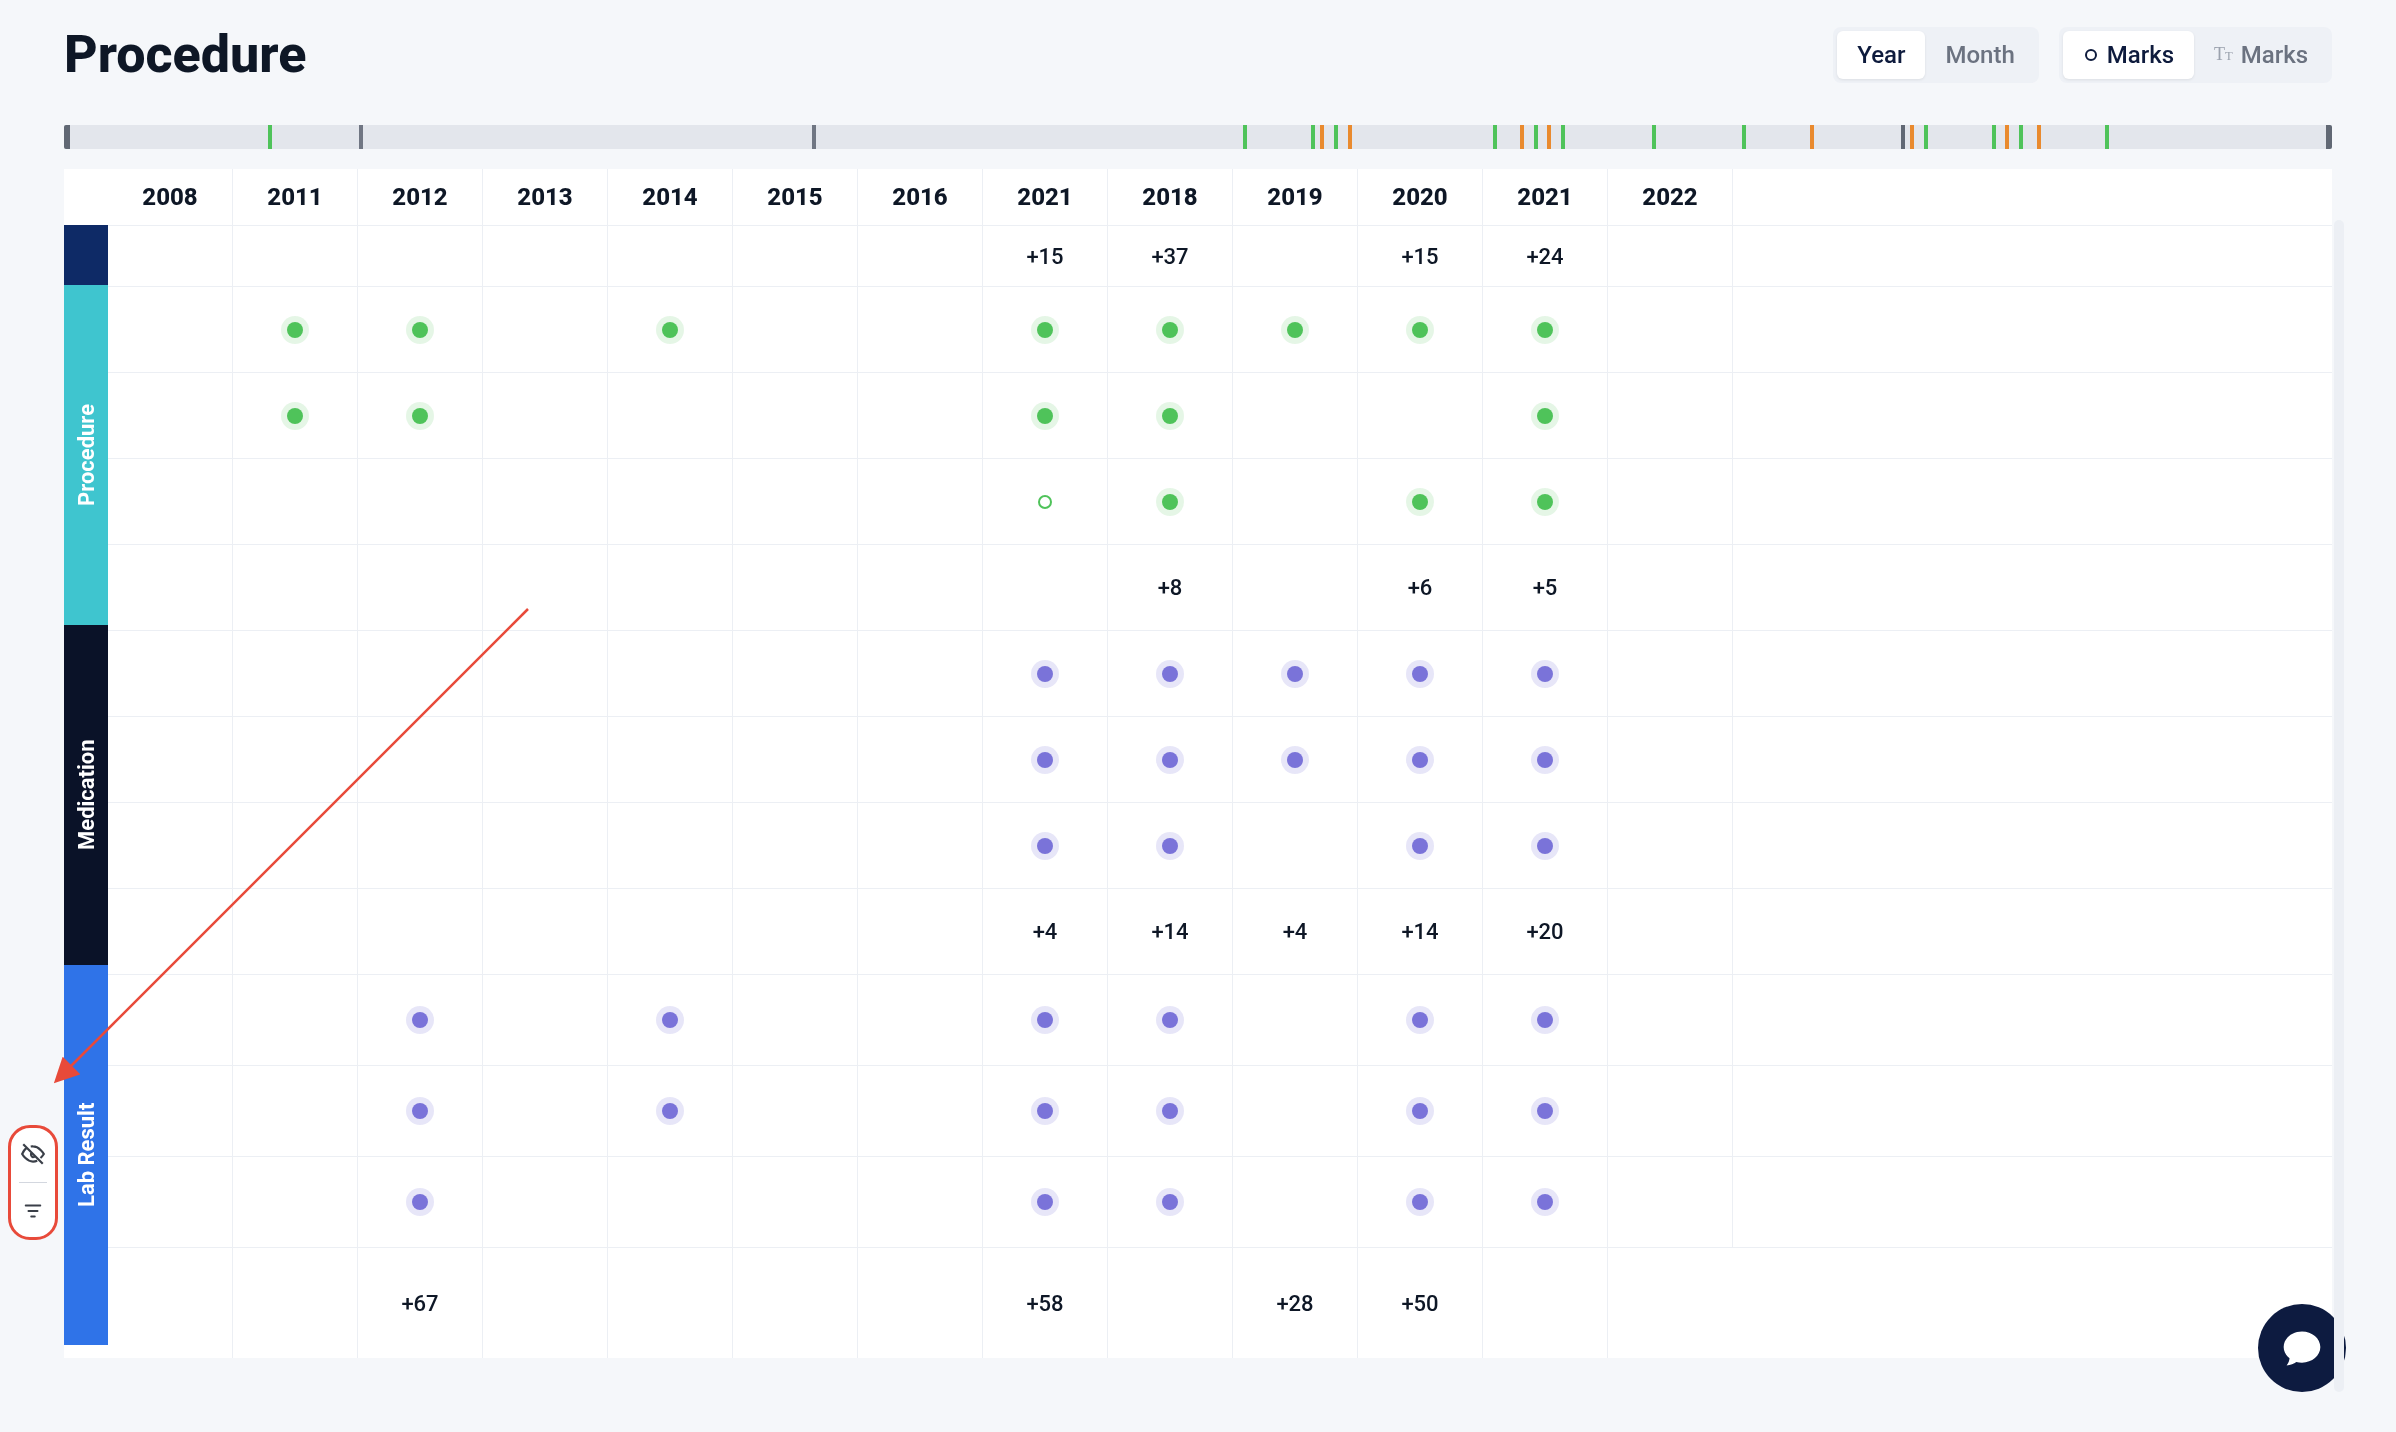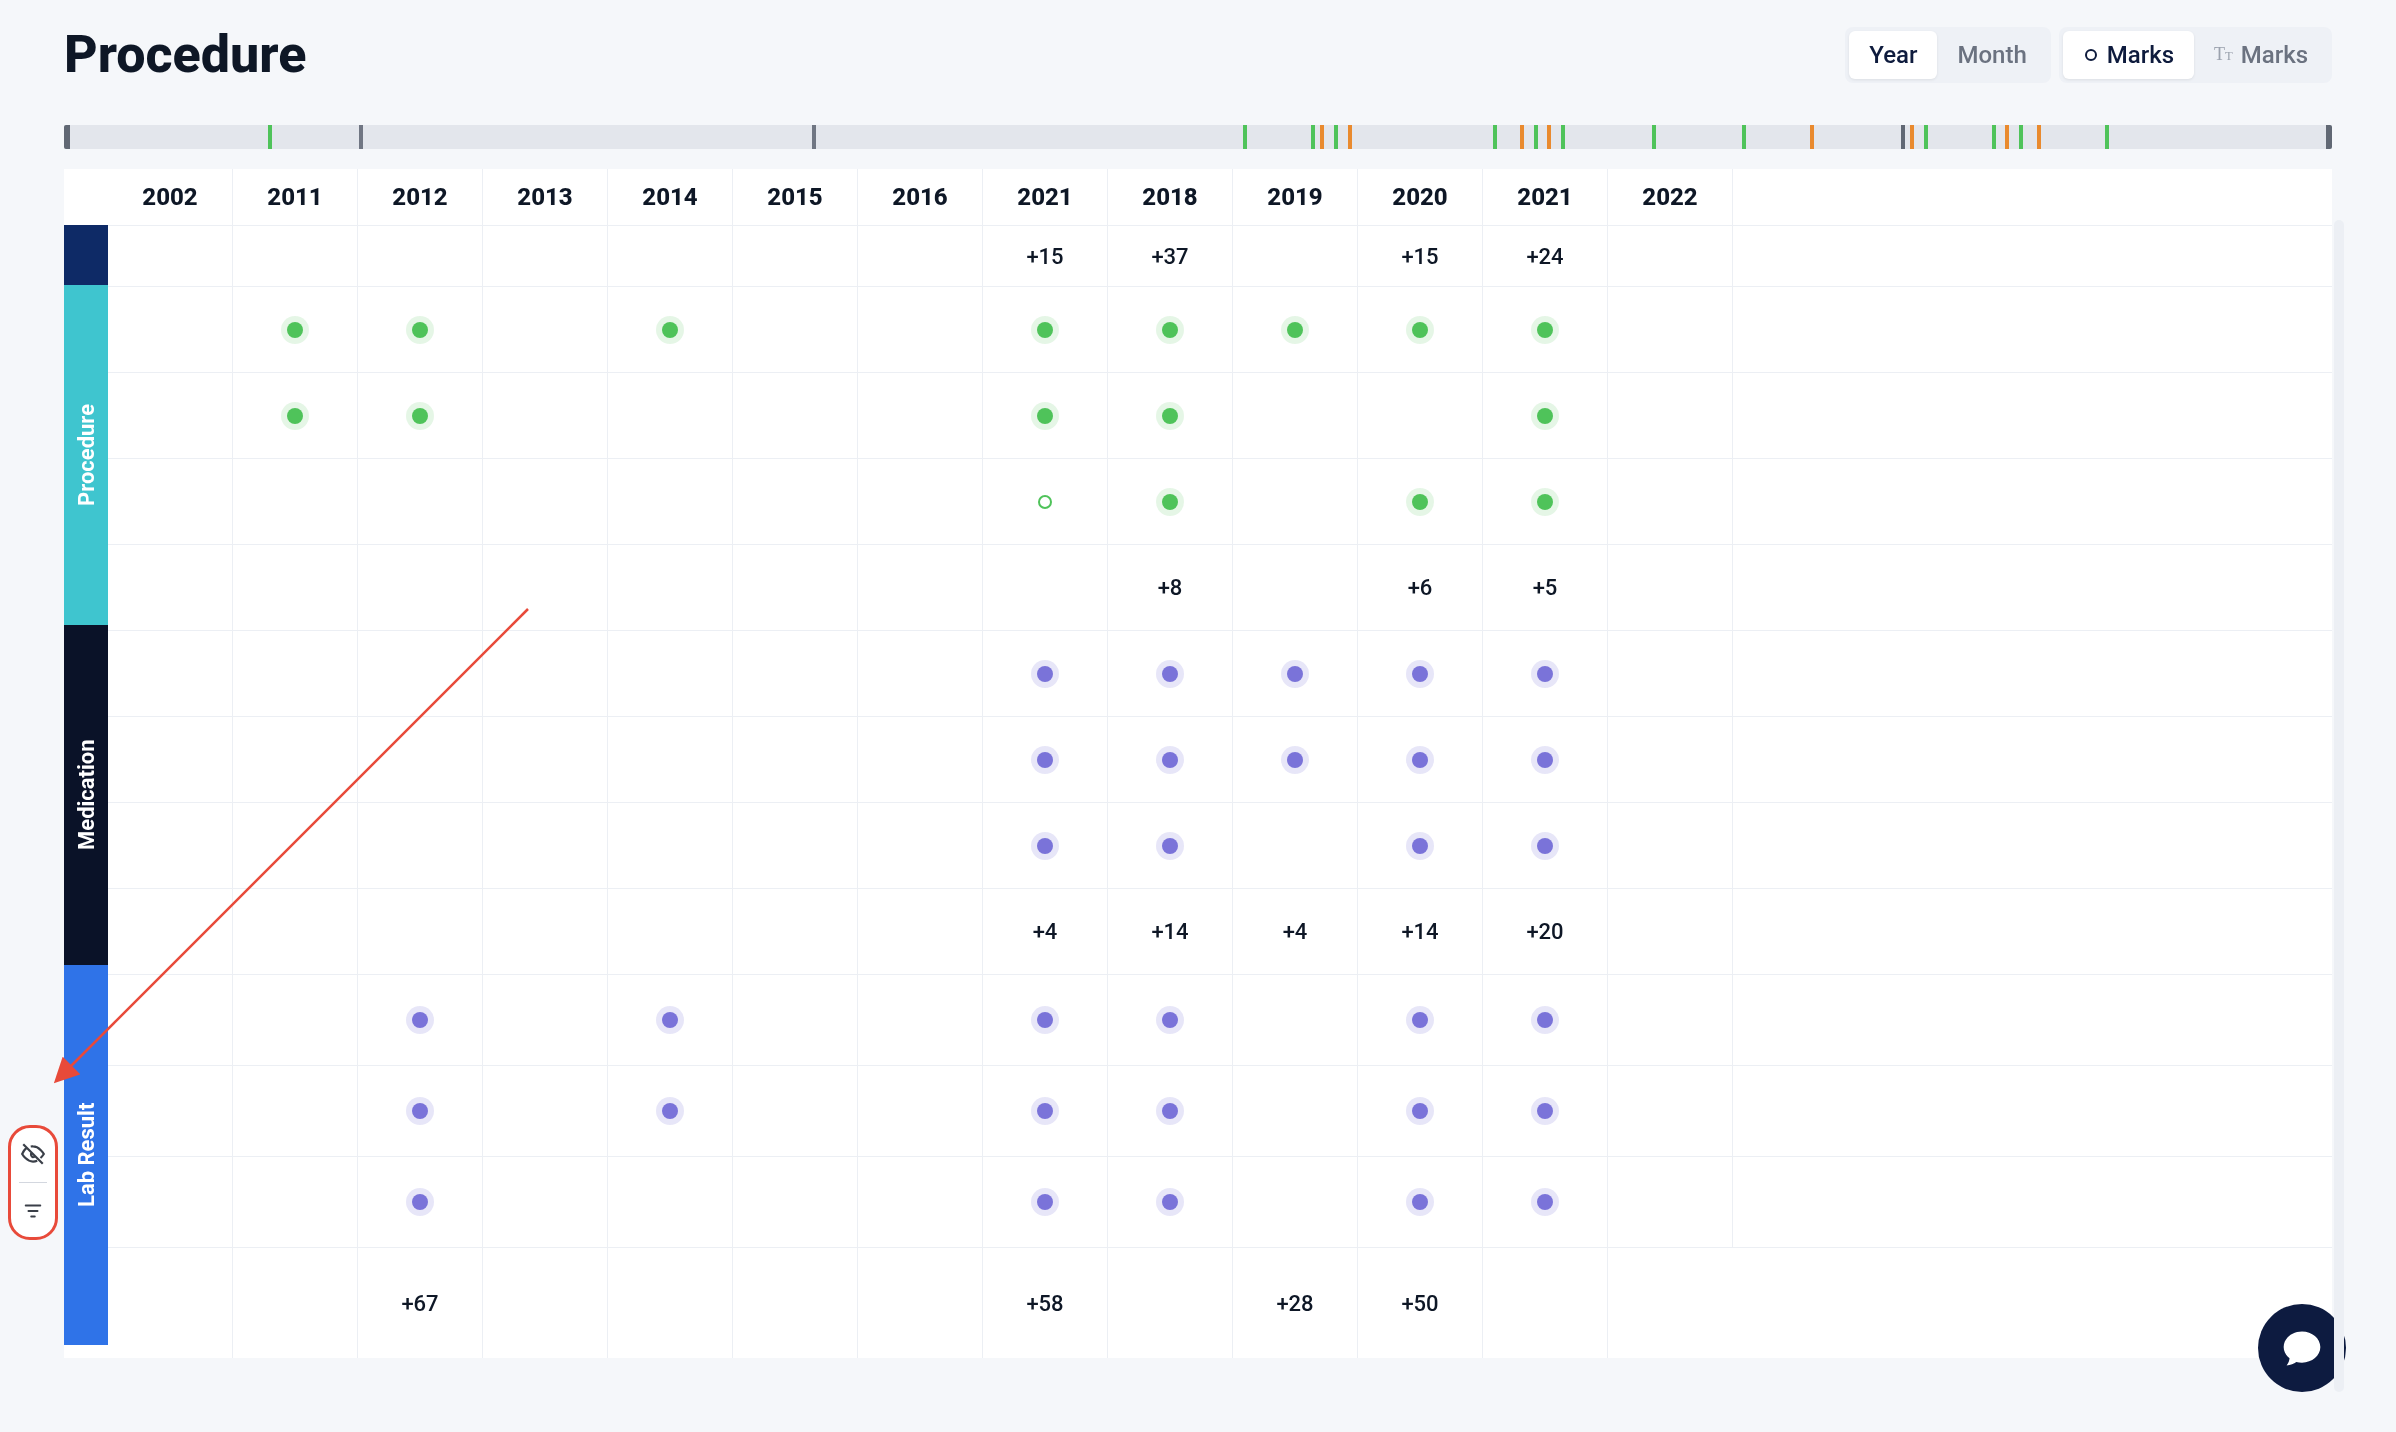--- a/index.html
+++ b/index.html
@@ -17,21 +17,21 @@
     display: flex;
     justify-content: space-between;
     align-items: center;
     padding: 24px 64px 20px 64px;
   }
   .title {
     font-size: 52px;
     font-weight: 800;
     color: #0e1726;
   }
-  .controls { display: flex; gap: 8px; }
+  .controls { display: flex; gap: 20px; }
   .toggle-group {
     display: flex;
     background: #eef1f6;
     border-radius: 8px;
     padding: 4px;
   }
   .toggle-btn {
     padding: 10px 20px;
     border-radius: 6px;
     font-size: 24px;
@@ -231,21 +231,21 @@
       <div style="height: 56px;"></div>
       <div class="side-seg" style="background: rgb(14, 42, 102); height: 60px;"></div>
       <div class="side-seg" style="background: rgb(63, 197, 207); height: 340px;">Procedure</div>
       <div class="side-seg" style="background: rgb(10, 18, 40); height: 340px;">Medication</div>
       <div class="side-seg" style="background: rgb(47, 115, 232); height: 380px;">Lab Result</div>
     </div>
 
   <div class="grid" id="grid">
 
     <div class="years-row" id="years-row">
-        <div class="year-cell">2002</div>
+        <div class="year-cell">2008</div>
         <div class="year-cell">2011</div>
         <div class="year-cell">2012</div>
         <div class="year-cell">2013</div>
         <div class="year-cell">2014</div>
         <div class="year-cell">2015</div>
         <div class="year-cell">2016</div>
         <div class="year-cell">2021</div>
         <div class="year-cell">2018</div>
         <div class="year-cell">2019</div>
         <div class="year-cell">2020</div>

